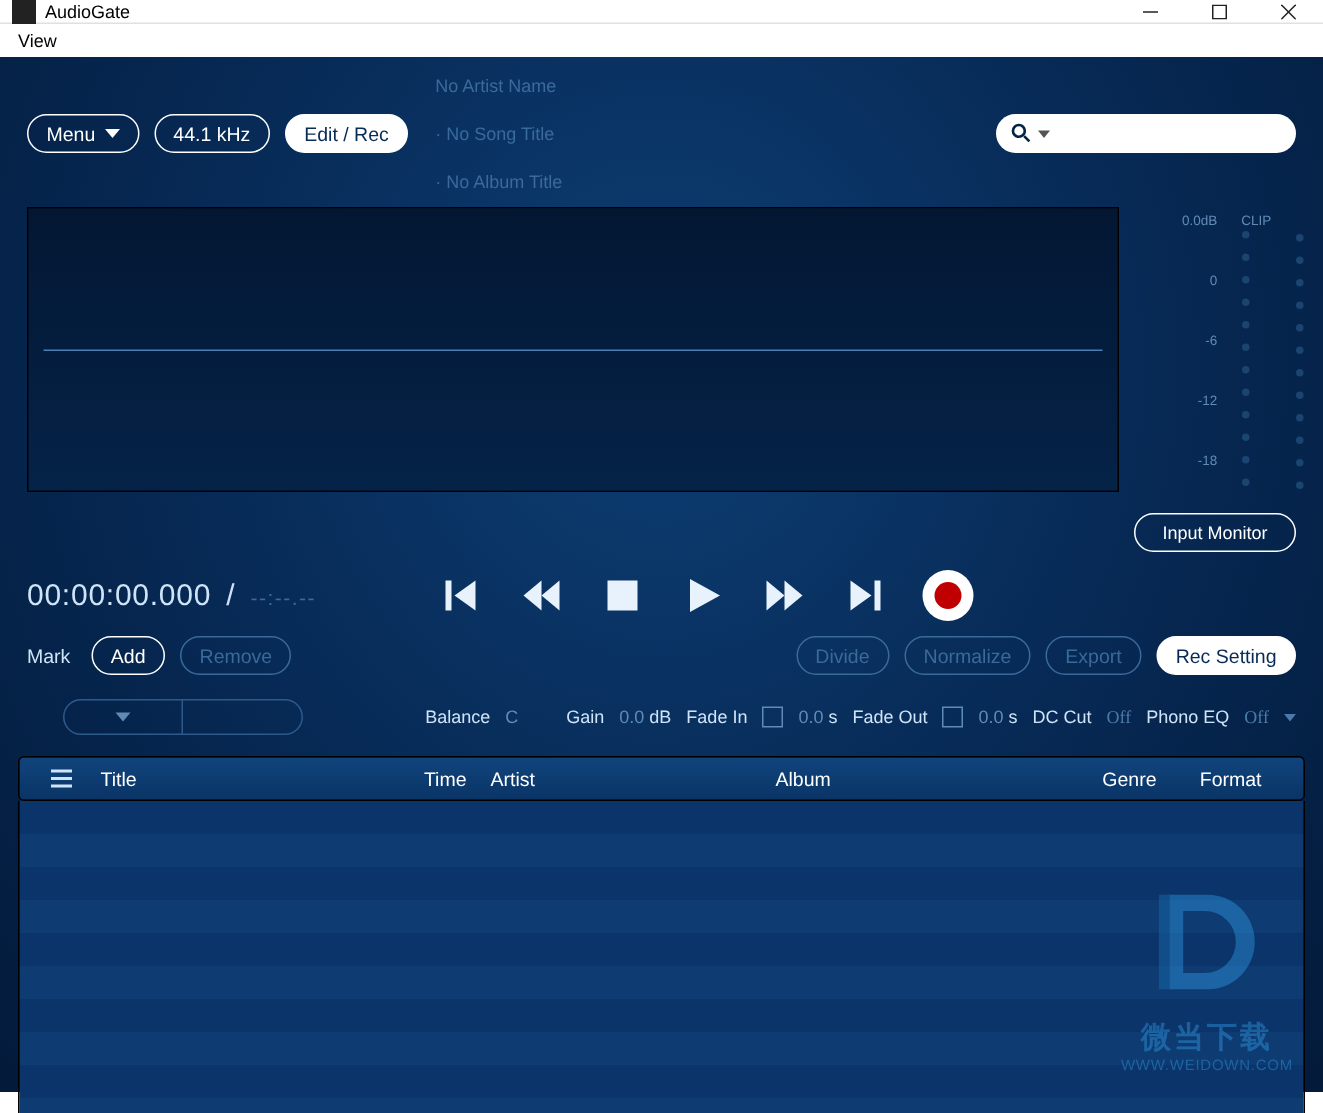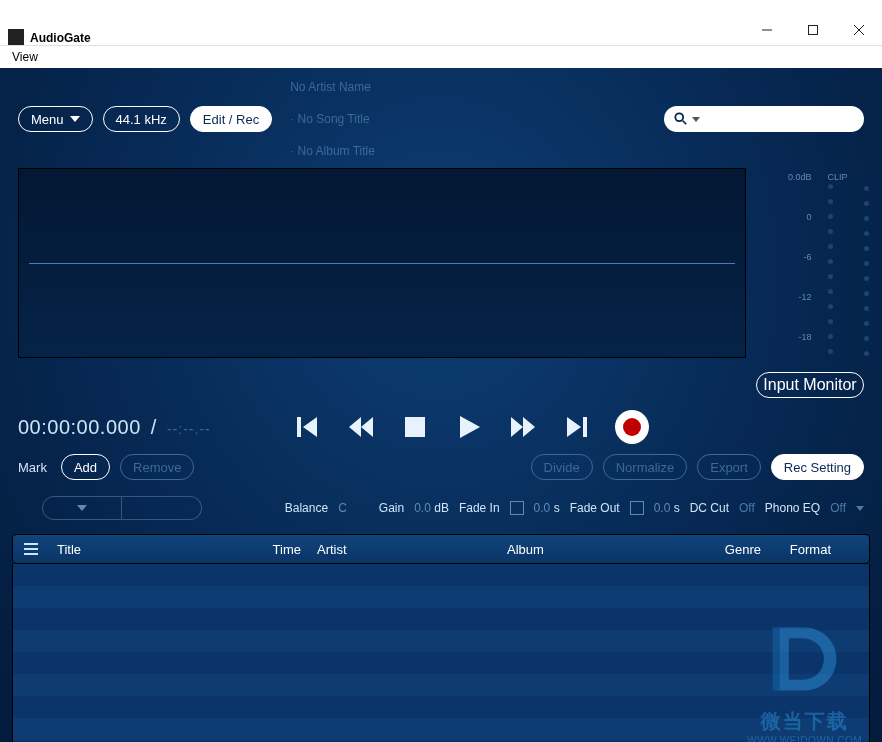--- a/index.html
+++ b/index.html
@@ -1,19 +1,19 @@
 <!DOCTYPE html>
 <html><head>
 <meta charset="utf-8">
 <style>
 * { margin: 0; padding: 0; box-sizing: border-box; font-family: "Segoe UI", Arial, sans-serif; }
 body { width: 882px; height: 742px; background: #fff; overflow: hidden; }
 
 
-.titlebar { height: 46px; display: flex; align-items: flex-end; background: #fff; border-bottom: 1px solid #e0e0e0; font-weight: bold; }
+.titlebar { height: 16px; display: flex; align-items: center; background: #fff; border-bottom: 1px solid #e0e0e0; }
 .titlebar-icon { width: 16px; height: 16px; margin: 0 6px 0 8px; background: #222; display: inline-block; }
 .titlebar-title { font-size: 12px; color: #000; flex: 1; }
 .win-controls { display: flex; }
 .win-btn { width: 46px; height: 30px; display: flex; align-items: center; justify-content: center; font-size: 14px; color: #222; }
 .win-btn svg { width: 10px; height: 10px; }
 
 
 .menubar { height: 22px; padding-left: 6px; display: flex; align-items: center; background: #fff; font-size: 12px; }
 .menubar-item { padding: 2px 6px; }
 
@@ -67,25 +67,25 @@
 
 .ctrl-row { display: flex; align-items: center; padding: 6px 18px 14px 18px; gap: 10px; font-size: 12px; color: #cfe4f8; margin-left: 24px; }
 .dropdown-pair { display: flex; }
 .dd { border: 1px solid #2d5a8a; height: 24px; display: flex; align-items: center; justify-content: center; }
 .dd.left { width: 80px; border-radius: 12px 0 0 12px; }
 .dd.right { width: 80px; border-radius: 0 12px 12px 0; border-left: none; }
 .dd .tri { width: 0; height: 0; border-left: 5px solid transparent; border-right: 5px solid transparent; border-top: 6px solid #5f8bb5; }
 .ctrl-lbl { color: #cfe4f8; }
 .ctrl-val { color: #5f8bb5; }
 .chk { width: 14px; height: 14px; border: 1px solid #5f8bb5; display: inline-block; }
-.off-txt { color: #4a7aa8; }
+.off-txt { color: #4a7aa8; font-family: Liberation Serif, serif; }
 
 
 .table-wrap { padding: 0 12px; }
-.thead { display: flex; align-items: center; height: 30px; background: linear-gradient(#10447c, #0a3466); border: 1px solid #000; border-radius: 4px; font-size: 13px; }
+.thead { display: flex; align-items: center; height: 30px; background: linear-gradient(#10447c, #0a3466); border: 1px solid #000; border-radius: 4px; font-size: 13px; padding-left: 10px; }
 .th { padding: 0 8px; }
 .th-menu { width: 36px; display:flex; align-items:center; justify-content:center; }
 .th-menu svg { width:16px; height:14px; }
 .th-title { width: 200px; }
 .th-time { width: 60px; text-align:right; }
 .th-artist { width: 190px; }
 .th-album { width: 190px; }
 .th-genre { width: 80px; text-align:right;}
 .th-format { width: 70px; text-align:right; }
 
@@ -194,21 +194,21 @@
             <span class="meter-dot"></span>
             <span class="meter-dot"></span>
             <span class="meter-dot"></span>
             <span class="meter-dot"></span>
             <span class="meter-dot"></span>
             <span class="meter-dot"></span>
             <span class="meter-dot"></span>
             <span class="meter-dot"></span>
         </div>
       </div>
-      <div class="pill input-monitor" style="justify-content:center;width:108px;font-size:16px;">
+      <div class="pill input-monitor" style="justify-content:center;width:108px;font-size:12px;">
         <span>Input Monitor</span>
       </div>
     </div>
   </div>
 
   <div class="transport-row">
     <div class="timecode">
       <span>00:00:00.000</span>
       <span class="slash">/</span>
       <span class="dur">--:--.--</span>

